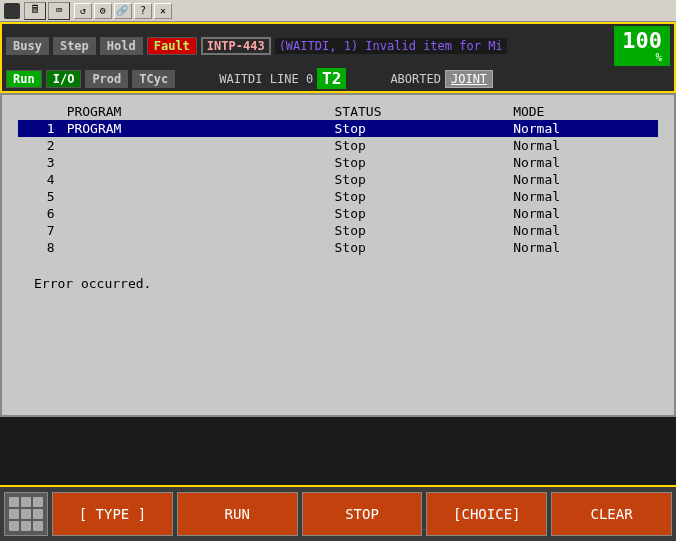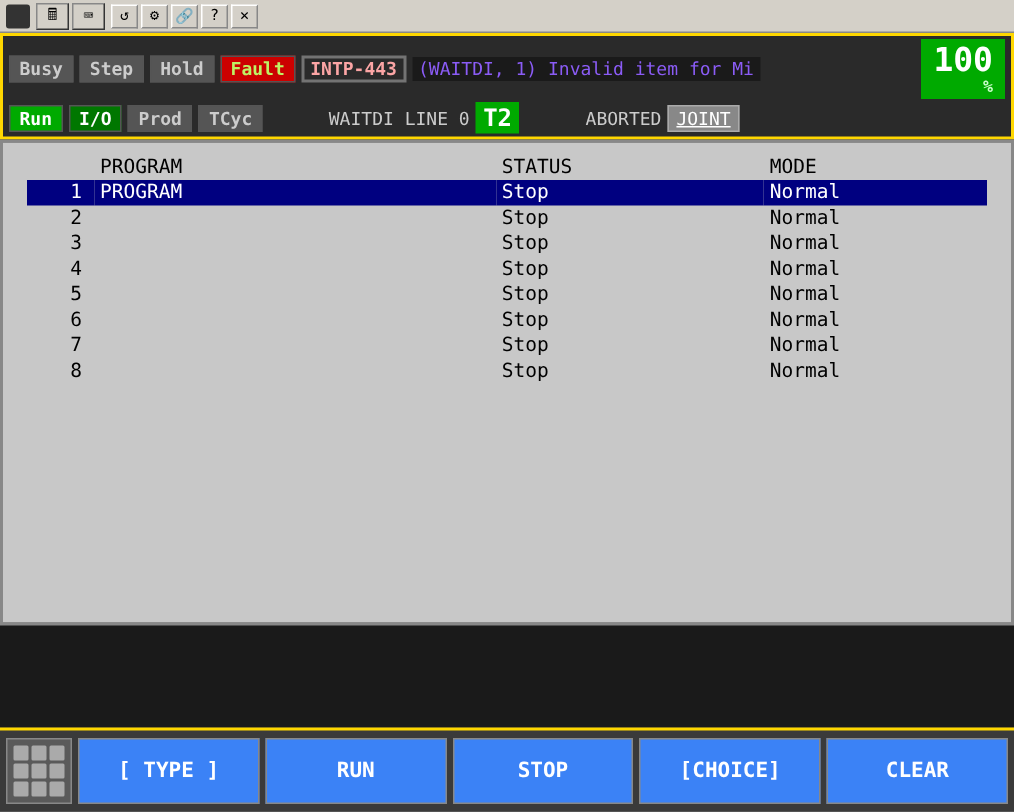--- a/index.html
+++ b/index.html
@@ -226,26 +226,26 @@
       border-top: 2px solid #ffd700;
       height: 56px;
       padding: 4px;
       gap: 4px;
       position: absolute;
       bottom: 0;
       left: 0;
       right: 0;
     }
     .toolbar-btn {
-      background: #3b82f6;
+      background: #c2410c;
       color: #fff;
       border: 1px solid #888;
       font-family: monospace;
       font-size: 14px;
-      font-weight: bold;
+      font-weight: normal;
       cursor: pointer;
       display: flex;
       align-items: center;
       justify-content: center;
       height: 44px;
       flex: 1;
       text-align: right;
     }
     .grid-btn {
       background: #5a5a5a;
@@ -368,20 +368,21 @@
       <td class="mode-col">Normal</td>
     </tr>
           <tr>
       <td class="num-col">8</td>
       <td class="prog-col"></td>
       <td class="status-col">Stop</td>
       <td class="mode-col">Normal</td>
     </tr>
         </tbody>
     </table>
+    <div class="error-msg">Error occurred.</div>
   </div>
 </div>
 
 <div id="bottom-toolbar">
   <div class="grid-btn">
     <div class="grid-icon">
       <div class="grid-cell"></div>
         <div class="grid-cell"></div>
         <div class="grid-cell"></div>
       <div class="grid-cell"></div>

